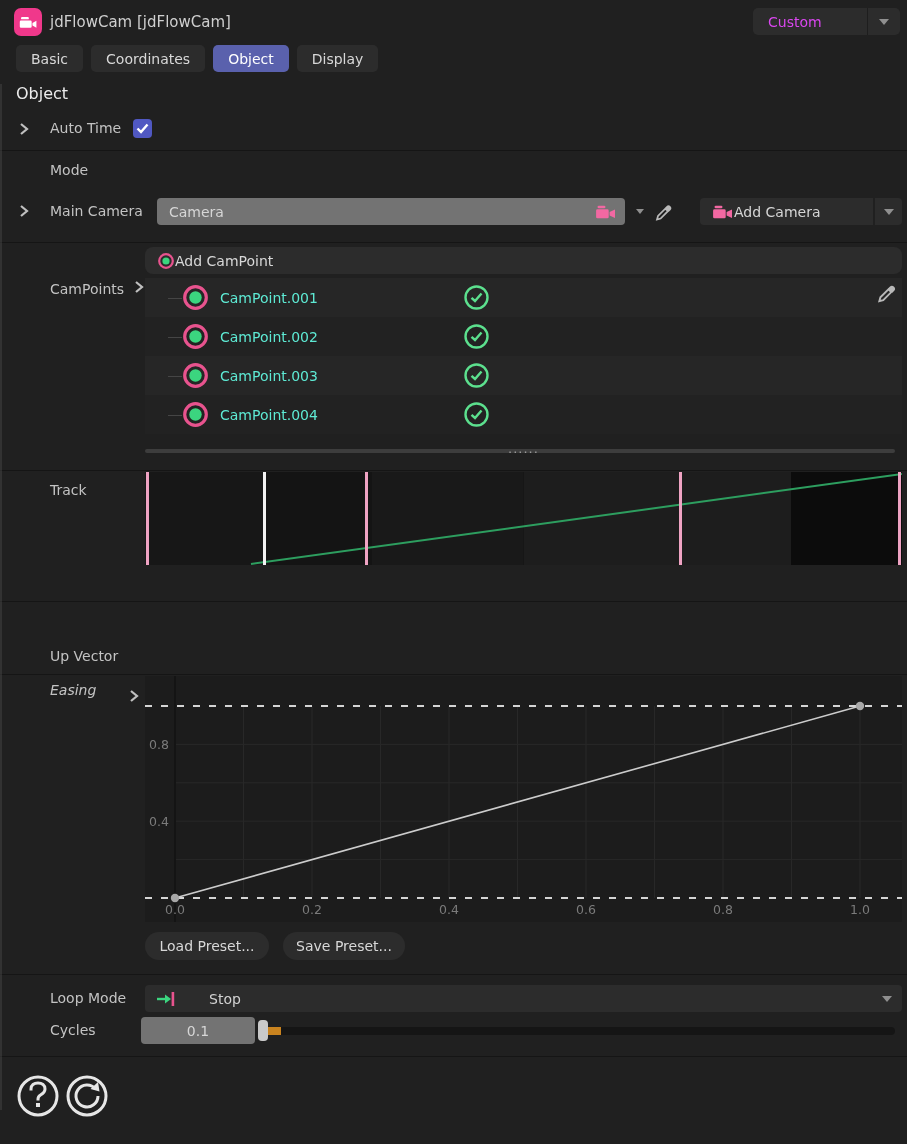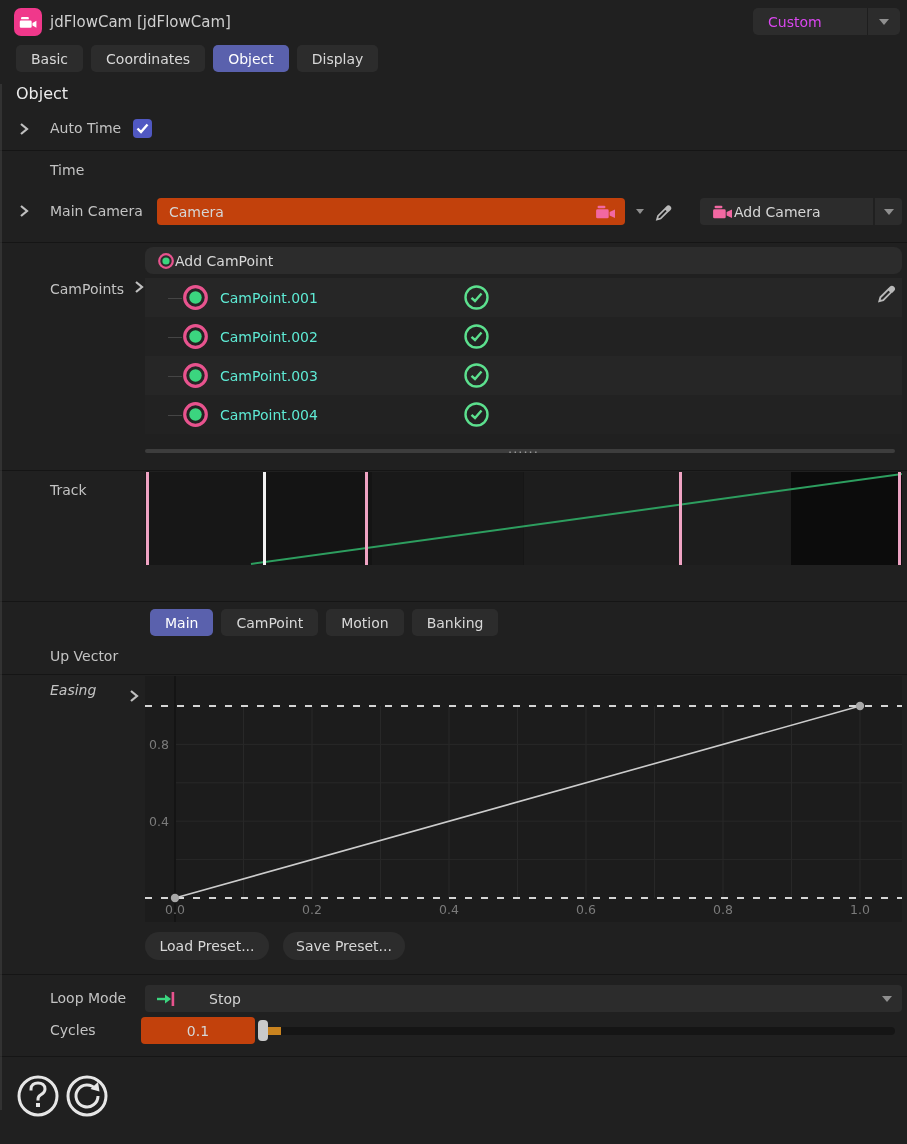--- a/index.html
+++ b/index.html
@@ -31,21 +31,21 @@
   .chev{position:absolute;width:12px;height:14px;}
 
   .checkbox{position:absolute;left:133px;top:119px;width:19px;height:19px;border-radius:4px;background:#5058c2;
             display:flex;align-items:center;justify-content:center;}
 
   .field{position:absolute;height:27px;background:#2c2c2c;border-radius:4px;display:flex;align-items:center;
          padding:0 10px;color:#d2d2d2;box-sizing:border-box;}
   .field .lbl{margin-left:8px;}
   .field .arr{margin-left:auto;}
 
-  .dark-input{position:absolute;height:27px;background:#c2410c;border-radius:4px;display:flex;align-items:center;
+  .dark-input{position:absolute;height:27px;background:#737373;border-radius:4px;display:flex;align-items:center;
               padding:0 8px;color:#d6d6d6;box-sizing:border-box;}
   .dark-input .lbl{flex:1;padding-left:4px;}
 
   .mini-btn{position:absolute;display:flex;align-items:center;justify-content:center;}
 
   .split-btn-main{position:absolute;height:27px;background:#2c2c2c;border-radius:4px 0 0 4px;display:flex;
                   align-items:center;padding:0 12px;box-sizing:border-box;color:#d6d6d6;}
   .split-btn-arr{position:absolute;height:27px;width:27px;background:#2c2c2c;border-radius:0 4px 4px 0;
                  display:flex;align-items:center;justify-content:center;margin-left:1px;}
 
@@ -120,21 +120,21 @@
   </div>
   <div class="row-label" style="top:115px;">Auto Time</div>
   <div class="checkbox">
     <svg width="13" height="11" viewBox="0 0 13 11" fill="none" stroke="#ffffff" stroke-width="2.4">
         <polyline points="1.5,5.5 5,9 11.5,1.5"></polyline>
       </svg>
   </div>
 
   <div class="sep" style="top:150px;"></div>
 
-  <div class="row-label" style="top:157px;">Time</div>
+  <div class="row-label" style="top:157px;">Mode</div>
 
   <div class="chev" style="left:18px;top:204px;">
     <svg width="12" height="14" viewBox="0 0 12 14" fill="none" stroke="#c0c0c0" stroke-width="2.2">
         <polyline points="3,2 9,7 3,12"></polyline>
       </svg>
   </div>
   <div class="row-label" style="top:198px;">Main Camera</div>
   <div class="dark-input" style="left:157px;top:198px;width:468px;">
     <span class="lbl">Camera</span>
     <svg width="22" height="18" viewBox="0 0 24 20">
@@ -252,26 +252,20 @@
       </svg>
       <div class="track-marker" style="left: 0.3%; background: rgb(239, 163, 195);"></div>
       <div class="track-marker" style="left: 15.7%; background: rgb(242, 242, 242);"></div>
       <div class="track-marker" style="left: 29.2%; background: rgb(239, 163, 195);"></div>
       <div class="track-marker" style="left: 70.7%; background: rgb(239, 163, 195);"></div>
       <div class="track-marker" style="left: 99.6%; background: rgb(239, 163, 195);"></div>
     </div>
 
   <div class="sep" style="top:601px;"></div>
 
-  <div class="subtabs">
-    <div class="tab active">Main</div>
-    <div class="tab">CamPoint</div>
-    <div class="tab">Motion</div>
-    <div class="tab">Banking</div>
-  </div>
 
   <div class="row-label" style="top:643px;">Up Vector</div>
 
   <div class="sep" style="top:674px;"></div>
 
   <div class="row-label" style="top:677px;font-style:italic;">Easing</div>
   <div class="chev" style="left:128px;top:689px;">
     <svg width="12" height="14" viewBox="0 0 12 14" fill="none" stroke="#c0c0c0" stroke-width="2.2">
         <polyline points="3,2 9,7 3,12"></polyline>
       </svg>

